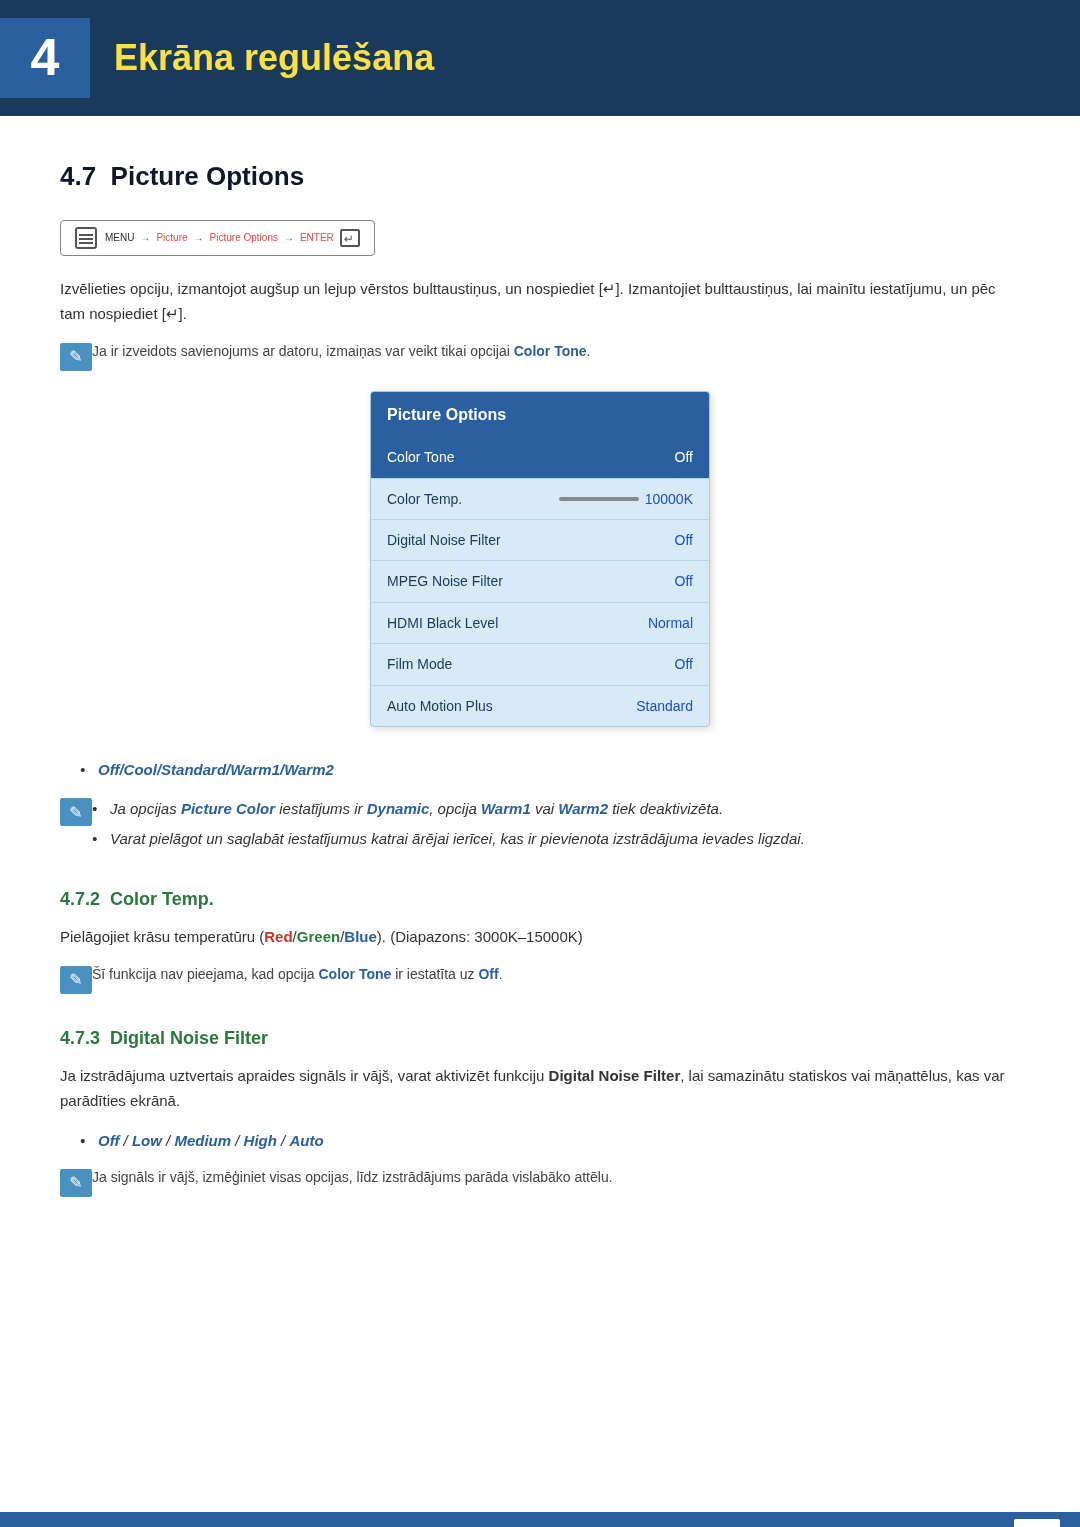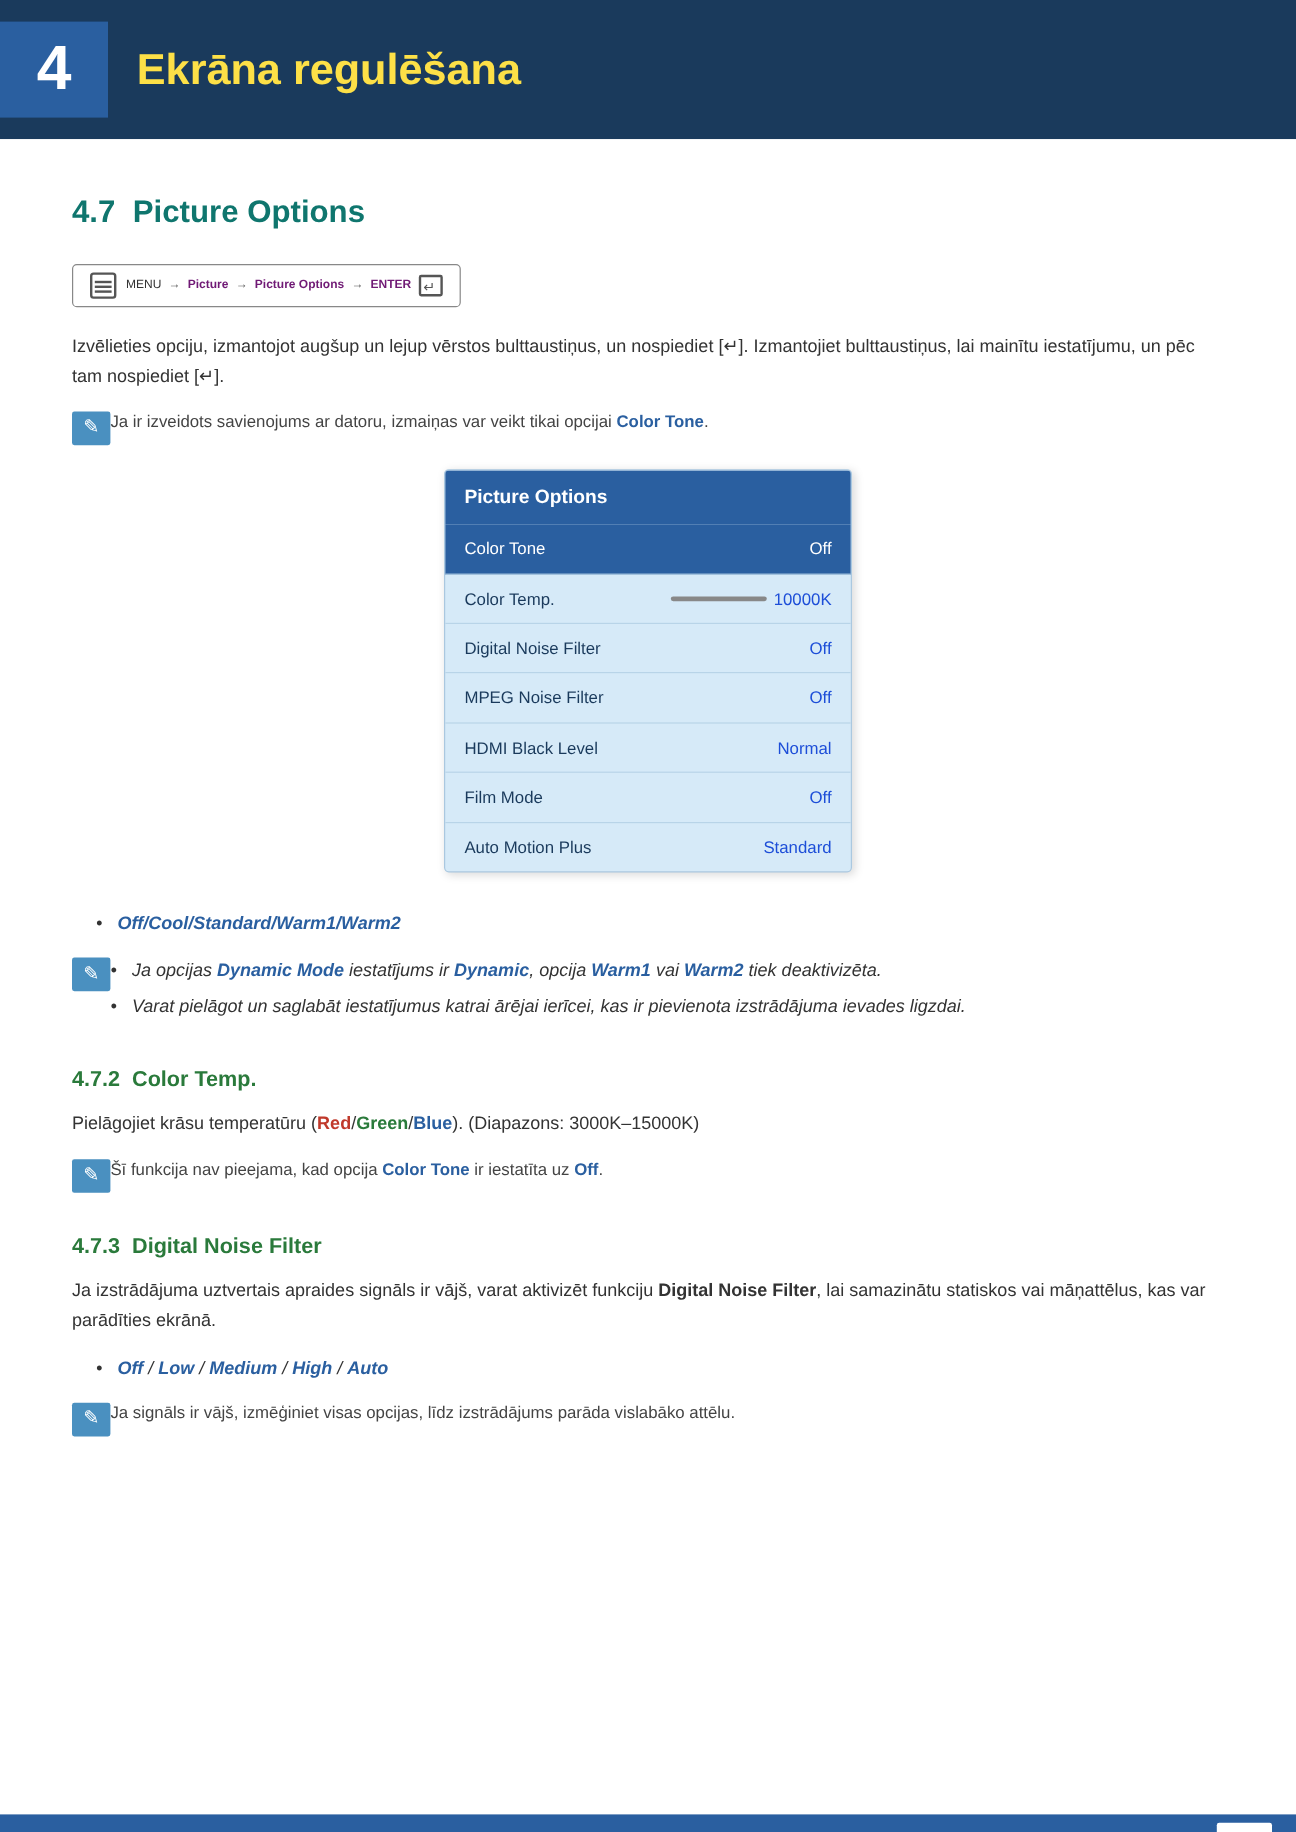--- a/index.html
+++ b/index.html
@@ -43,21 +43,21 @@
 
     
     .main-content {
       background: white;
       padding: 40px 60px 60px 60px;
       min-height: 1440px;
     }
 
     
     .section-heading {
-      color: #0f766e;
+      color: #0f172a;
       font-size: 26px;
       font-weight: bold;
       margin-bottom: 22px;
       margin-top: 0;
     }
 
     .subsection-heading {
       color: #2a7a3b;
       font-size: 18px;
       font-weight: bold;
@@ -109,21 +109,21 @@
       margin-left: 2px;
     }
     .enter-icon::after {
       content: '↵';
       font-size: 12px;
       position: absolute;
       top: -1px;
       left: 2px;
       color: #555;
     }
-    .bold-blue { color: #701a75; font-weight: bold; }
+    .bold-blue { color: #ef4444; font-weight: normal; }
     .arrow { color: #555; margin: 0 2px; }
 
     
     .note-box {
       display: flex;
       align-items: flex-start;
       margin: 14px 0;
     }
     .note-icon {
       width: 32px;
@@ -360,21 +360,21 @@
     <ul class="bullet-list">
       <li>
         <span class="c-blue">Off/Cool/Standard/Warm1/Warm2</span>
       </li>
     </ul>
 
     <div class="note-box">
       <div class="note-icon"></div>
       <ul class="bullet-list" style="margin:0;">
         <li>
-          Ja opcijas <span class="c-blue">Dynamic Mode</span> iestatījums ir <span class="c-blue">Dynamic</span>, opcija <span class="c-blue">Warm1</span> vai <span class="c-blue">Warm2</span> tiek deaktivizēta.
+          Ja opcijas <span class="c-blue">Picture Color</span> iestatījums ir <span class="c-blue">Dynamic</span>, opcija <span class="c-blue">Warm1</span> vai <span class="c-blue">Warm2</span> tiek deaktivizēta.
         </li>
         <li>
           Varat pielāgot un saglabāt iestatījumus katrai ārējai ierīcei, kas ir pievienota izstrādājuma ievades ligzdai.
         </li>
       </ul>
     </div>
   </div>
 
   <div class="subsection">
     <h3 class="subsection-heading">

